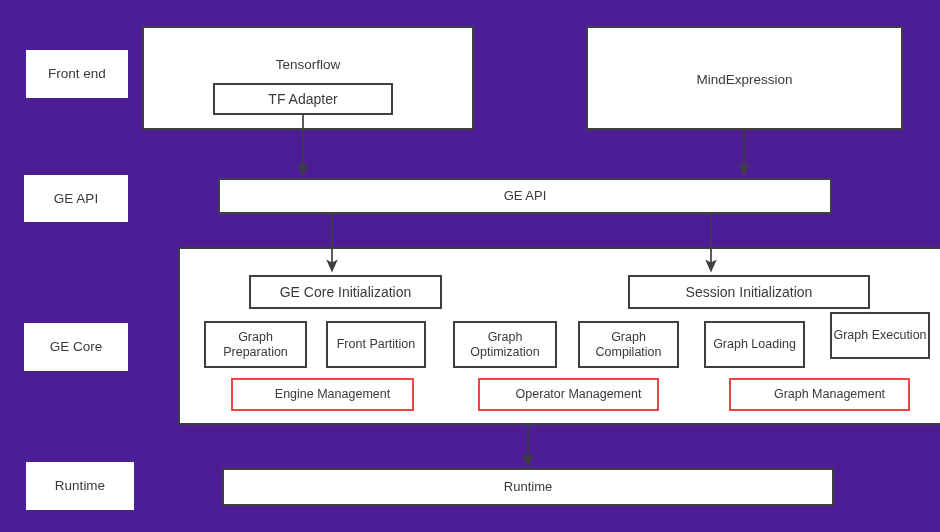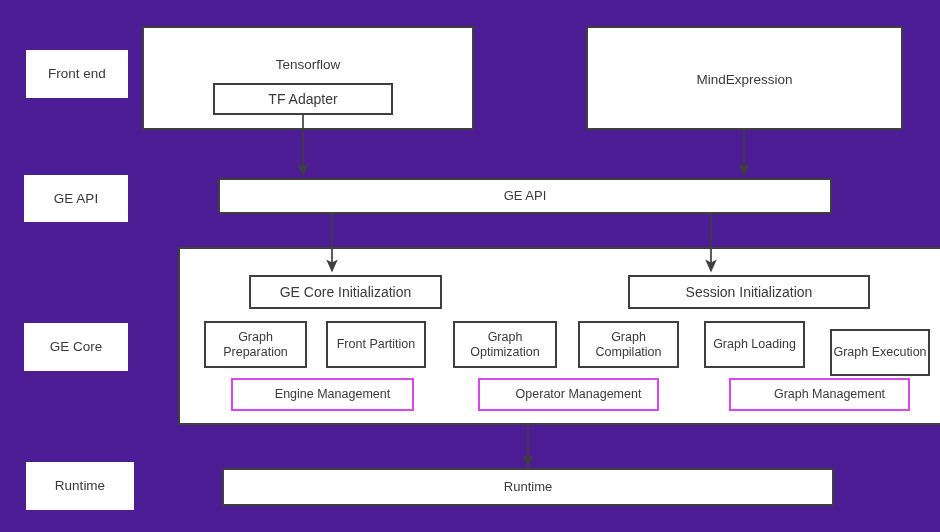--- a/index.html
+++ b/index.html
@@ -48,21 +48,21 @@
     right: 0;
     text-align: center;
     color: #3a3a3a;
     font-size: 13.5px;
   }
   .cell {
     border: 2px solid #3f3f3f;
     font-size: 12.5px;
   }
   .wide-cell {
-    border: 2px solid #d946ef;
+    border: 2px solid #ef4444;
     font-size: 12.5px;
     padding-left: 20px;
   }
   svg.connectors {
     position: absolute;
     left: 0;
     top: 0;
     width: 940px;
     height: 532px;
     pointer-events: none;
@@ -127,21 +127,21 @@
     </div>
 
     <div class="box cell" style="left:398px; top:72px; width:101px; height:47px;">
       <span>Graph Compilation</span>
     </div>
 
     <div class="box cell" style="left:524px; top:72px; width:101px; height:47px;">
       <span>Graph Loading</span>
     </div>
 
-    <div class="box cell" style="left:650px; top:80px; width:100px; height:47px;text-align:center;">
+    <div class="box cell" style="left:650px; top:63px; width:100px; height:47px;text-align:center;">
       <span>Graph Execution</span>
     </div>
 
     <div class="box wide-cell" style="left:51px; top:129px; width:183px; height:33px;">
       <span>Engine Management</span>
     </div>
 
     <div class="box wide-cell" style="left:298px; top:129px; width:181px; height:33px;">
       <span>Operator Management</span>
     </div>

